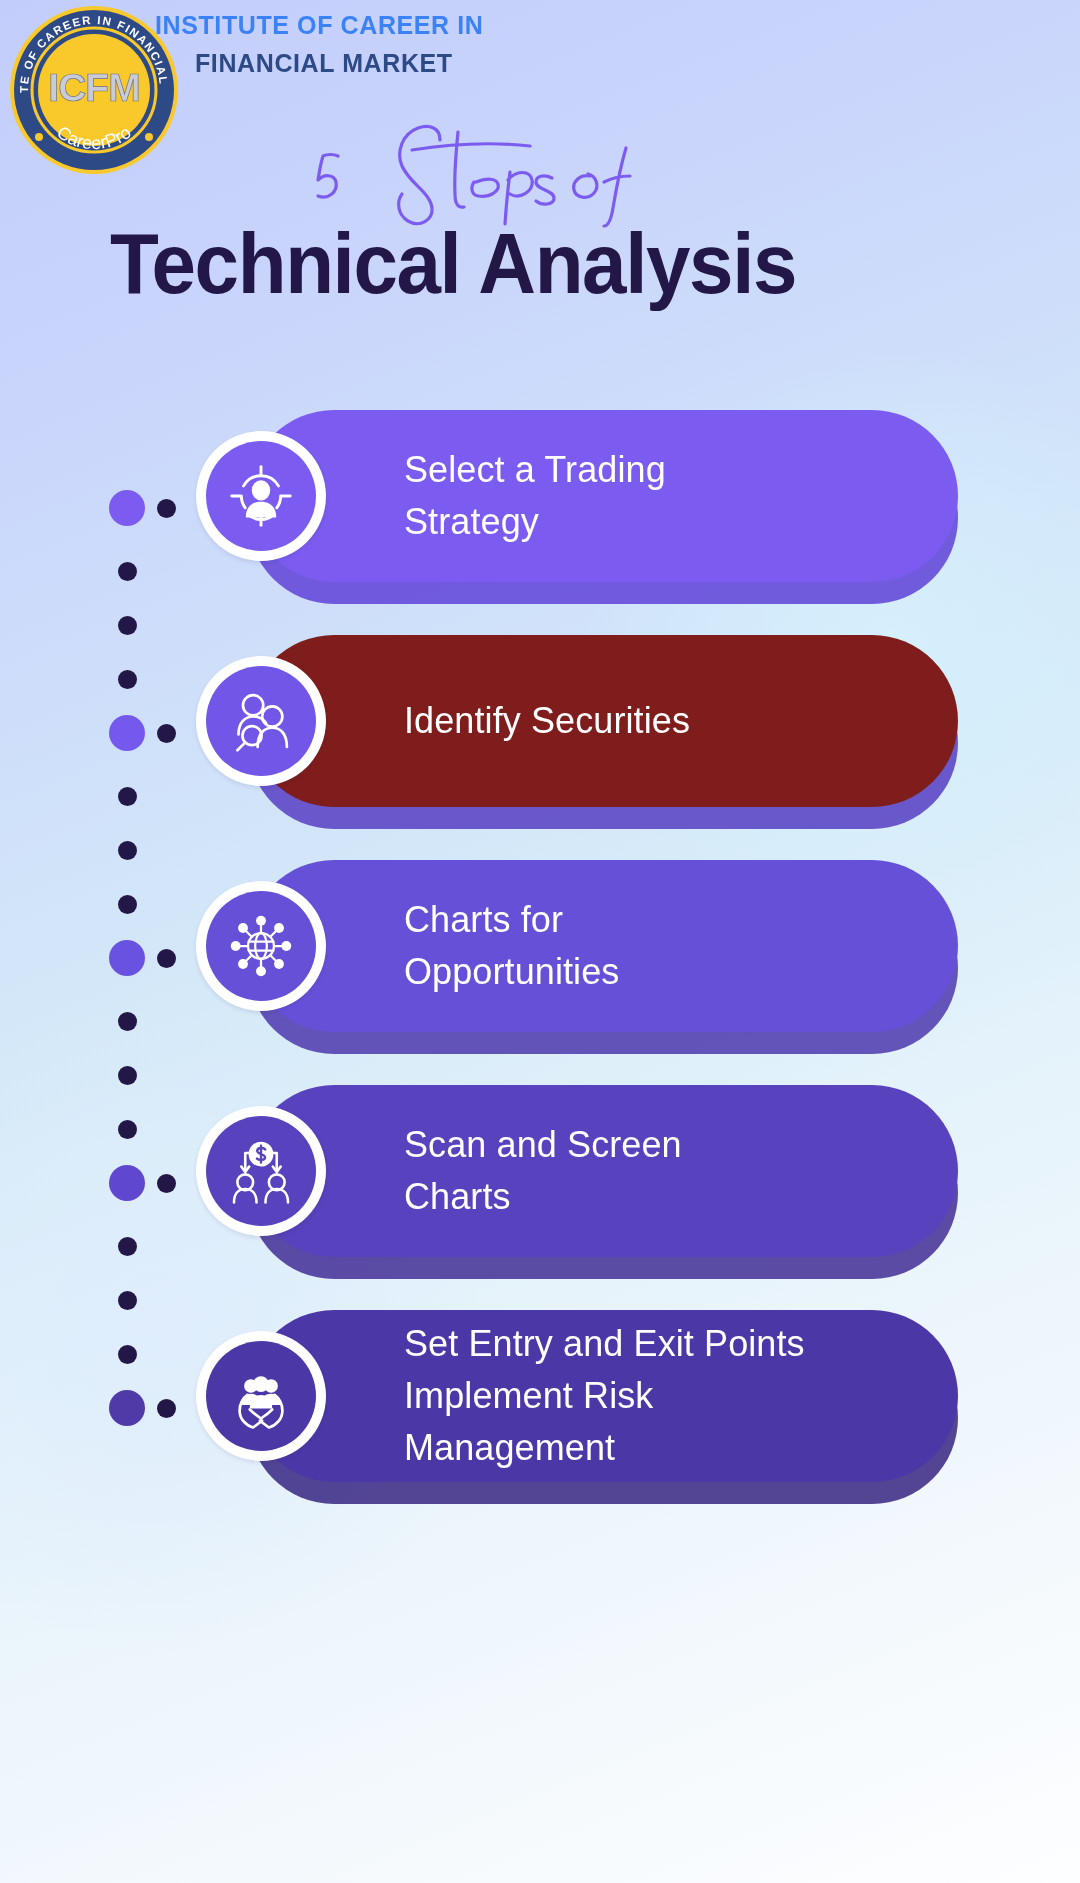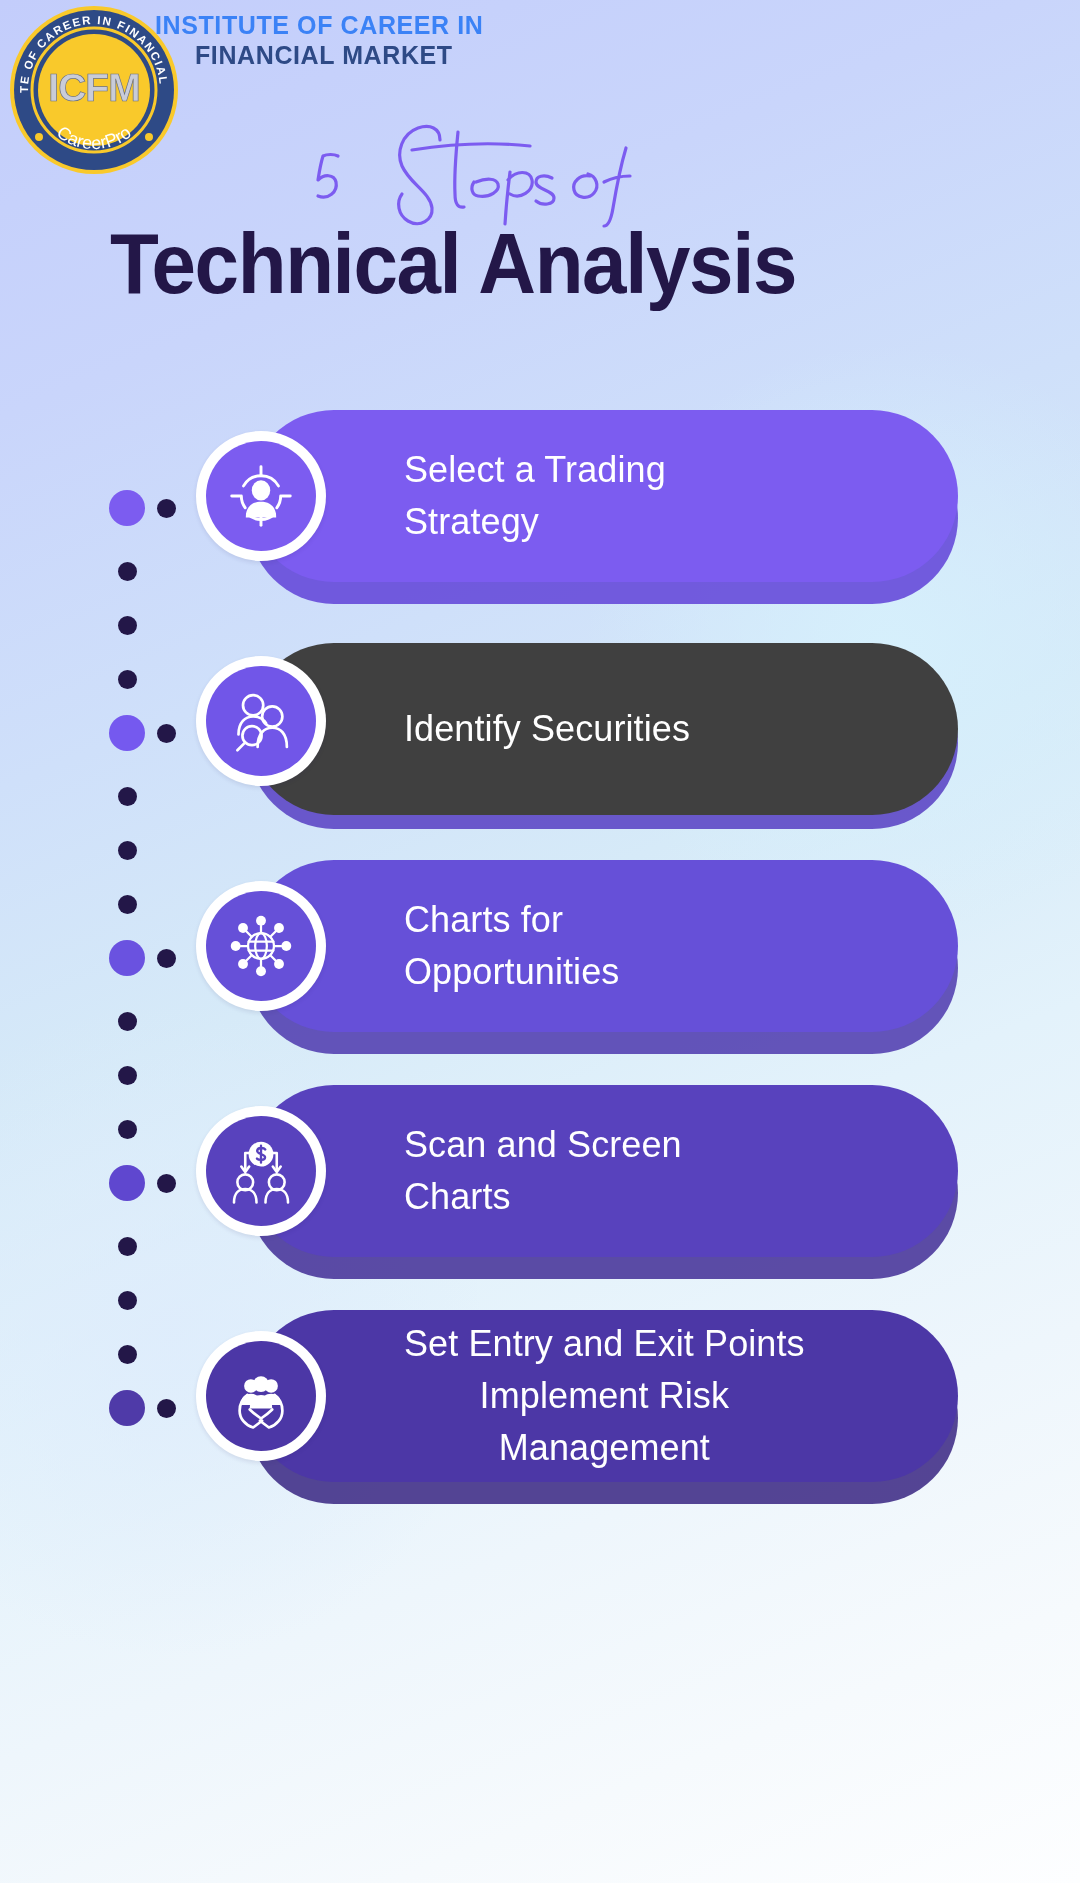--- a/index.html
+++ b/index.html
@@ -69,21 +69,21 @@
     text-align: left;
   }
   .brand-line2 {
     color: #2e4a86;
     font-size: 25px;
     font-weight: 800;
     letter-spacing: .6px;
     line-height: 30px;
     text-align: left;
     padding-left: 40px;
-    margin-top: 0;
+    margin-top: 8px;
   }
 
   
   .script-title {
     position: absolute;
     left: 290px; top: 108px;
     width: 520px;
     height: 120px;
   }
   .script-title svg { width: 100%; height: 100%; overflow: visible; }
@@ -313,21 +313,21 @@
           </g>
           <ellipse cx="32" cy="27" rx="8.2" ry="9" fill="#ffffff"></ellipse>
           <path d="M18.5 51 C18.5 41 24.5 37 32 37 C39.5 37 45.5 41 45.5 51 Z" fill="#ffffff"></path>
         </svg>
       </div>
     </div>
   </div>
 
   <div class="step" style="top:635px">
     <div class="card-shadow" style="background: rgb(90, 67, 196);"></div>
-    <div class="card" style="background: #404040; margin-top: 8px;">
+    <div class="card" style="background: #7f1d1d;">
       <div class="card-label">Identify Securities</div>
     </div>
     <div class="icon-badge">
       <div class="icon-inner" style="background: rgb(113, 86, 232);">
         <svg viewBox="0 0 64 64">
           <g fill="none" stroke="#ffffff" stroke-width="2.4" stroke-linecap="round" stroke-linejoin="round">
             <circle cx="25" cy="18" r="9"></circle>
             <path d="M12 44 C12 33 18 28 25 28 C30 28 34 30 36.5 34"></path>
             <circle cx="42" cy="28" r="9"></circle>
             <path d="M29 55 C29 43 35 38 42 38 C49 38 55 43 55 55"></path>
@@ -398,21 +398,21 @@
             <circle cx="46" cy="42" r="7"></circle>
             <path d="M36 60 C36 51.5 40.5 48 46 48 C51.5 48 56 51.5 56 60"></path>
           </g>
         </svg>
       </div>
     </div>
   </div>
 
   <div class="step" style="top:1310px">
     <div class="card-shadow" style="background: rgb(61, 43, 133);"></div>
-    <div class="card" style="background: rgb(76, 55, 166); text-align: center;">
+    <div class="card" style="background: rgb(76, 55, 166);">
       <div class="card-label">Set Entry and Exit Points
 Implement Risk
 Management</div>
     </div>
     <div class="icon-badge">
       <div class="icon-inner" style="background: rgb(76, 55, 166);">
         <svg viewBox="0 0 64 64">
           <g fill="#ffffff">
             <circle cx="23" cy="23" r="6"></circle>
             <circle cx="41" cy="23" r="6"></circle>

